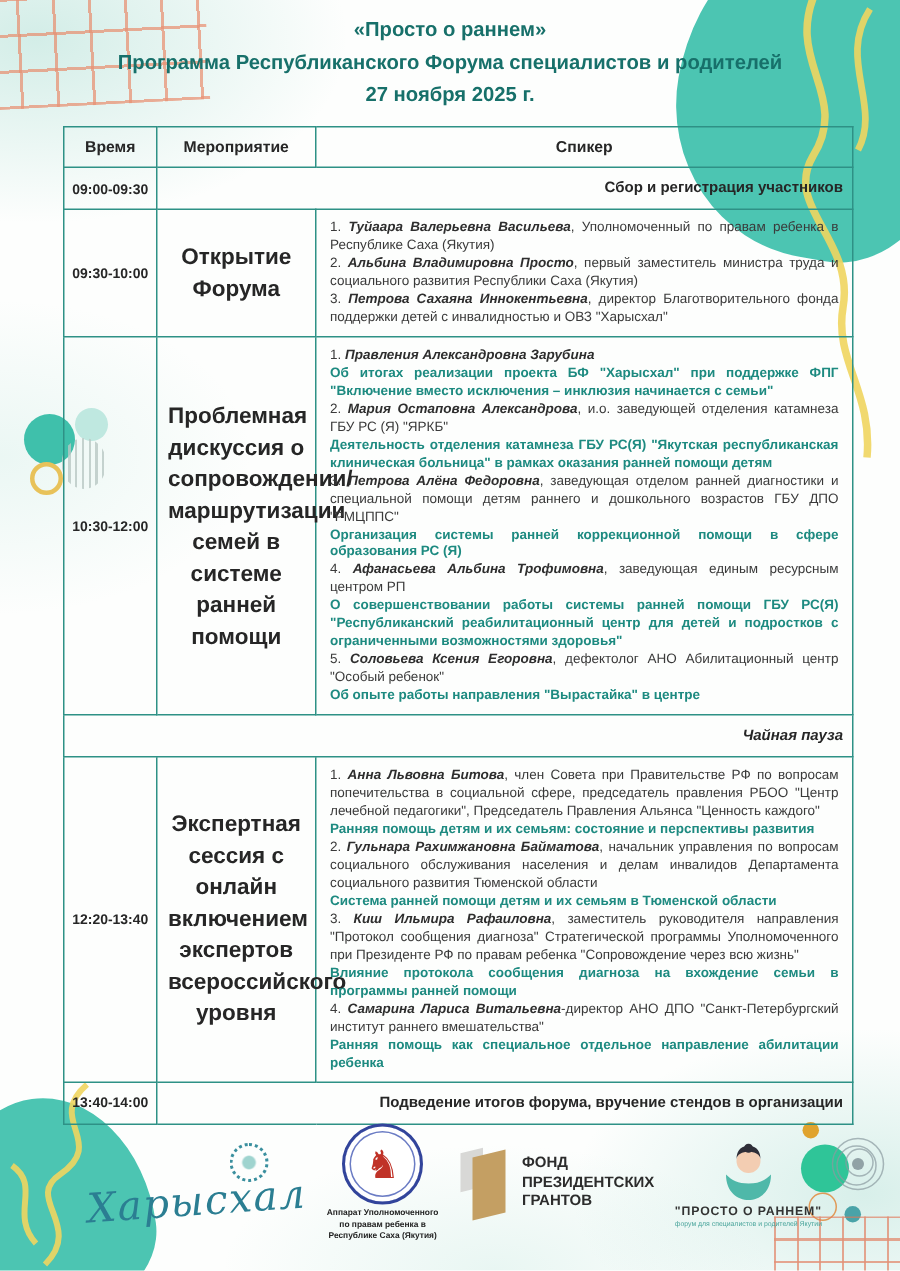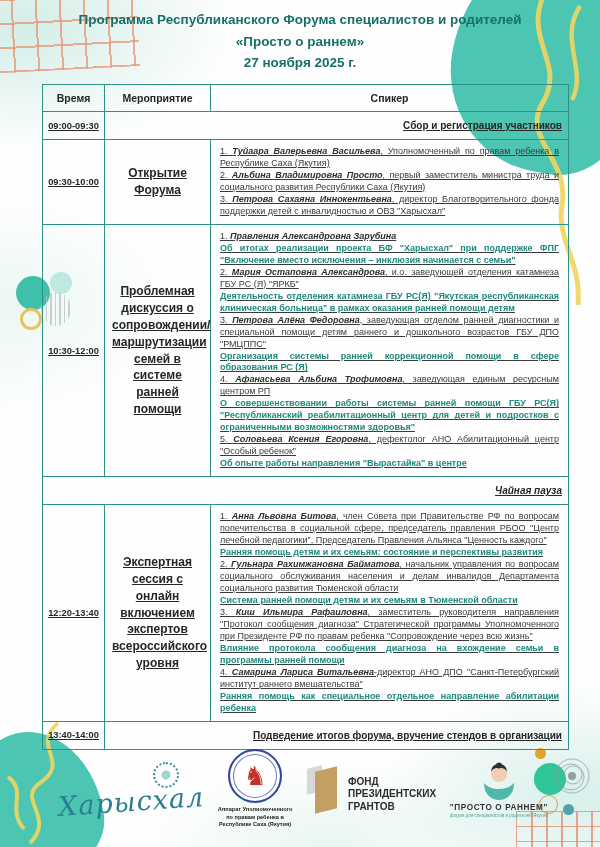--- a/index.html
+++ b/index.html
@@ -46,43 +46,43 @@
 
   
   .title{position:absolute;top:9px;left:0;width:100%;z-index:2;text-align:center;
     color:#17706a;font-weight:bold;font-size:13.5px;line-height:1.6;}
 
   
   .tbl-wrap{position:absolute;left:42px;top:84px;width:543px;z-index:2;}
   table{border-collapse:collapse;table-layout:fixed;width:527px;background:transparent;}
   th,td{border:1.6px solid #2e9186;}
   th{font-size:10.5px;font-weight:bold;color:#262626;padding:7px 2px;background:transparent;}
-  td{background:transparent;text-decoration:underline;}
+  td{background:transparent;}
   .time{width:62px;text-align:center;vertical-align:middle;font-weight:bold;font-size:9.3px;color:#262626;padding:4px 2px;}
-  .event{width:106px;text-align:center;vertical-align:middle;font-weight:bold;font-size:12px;color:#262626;padding:6px 7px;line-height:1.4;}
+  .event{width:106px;text-align:center;vertical-align:middle;font-weight:bold;font-size:15px;color:#262626;padding:6px 7px;line-height:1.4;}
   .merged{text-align:right;vertical-align:middle;font-weight:bold;font-size:10px;color:#262626;padding:8px 6px;}
   .tea{font-style:italic;}
   .speakers{vertical-align:top;font-size:9px;line-height:1.33;text-align:justify;padding:6px 9px;color:#3a3a3a;}
   .sp-line{margin:0;}
   .sp-name{font-weight:bold;font-style:italic;color:#2e2e2e;}
   .sp-topic{font-weight:bold;color:#1d8a80;}
 
   
   .footer{position:absolute;left:0;bottom:18px;width:600px;z-index:2;display:flex;
     align-items:center;justify-content:space-between;padding:0 52px 0 58px;box-sizing:border-box;}
   .logo{display:flex;flex-direction:column;align-items:center;}
   .khar-ornament{width:22px;height:22px;border-radius:50%;border:2px dotted #3a8f9e;margin-left:70px;
     background:radial-gradient(circle at 50% 50%, #9fd4cf 0 4px, transparent 5px);}
   .khar-script{font-family:"DejaVu Serif","Liberation Serif",serif;font-style:italic;
     font-size:27px;color:#2b7e92;transform:rotate(-4deg);margin-top:-2px;letter-spacing:1px;}
   .omb-circle{width:50px;height:50px;border-radius:50%;border:2.5px solid #32449b;background:#fff;
     display:flex;align-items:center;justify-content:center;box-shadow:inset 0 0 0 3px #fff, inset 0 0 0 4px #6b7cc4;}
   .omb-horse{color:#c03227;font-size:26px;line-height:1;}
   .omb-text{margin-top:3px;font-size:5.6px;font-weight:bold;text-align:center;line-height:1.35;color:#222;}
-  .fpg{flex-direction:row;gap:8px;align-items:flex-end;}
+  .fpg{flex-direction:row;gap:8px;align-items:center;}
   .fpg-mark{position:relative;width:34px;height:48px;}
   .fpg-gray{position:absolute;left:1px;top:2px;width:15px;height:26px;background:#d8d8d6;transform:skewY(-14deg);}
   .fpg-gold{position:absolute;left:9px;top:4px;width:22px;height:42px;background:#c49f63;transform:skewY(-14deg);}
   .fpg-text{font-size:10px;font-weight:bold;color:#2c2c2c;line-height:1.25;}
   .forum-title{font-size:8.2px;font-weight:bold;letter-spacing:.6px;color:#333;margin-top:2px;white-space:nowrap;}
   .forum-sub{font-size:4.6px;color:#49a49b;margin-top:1px;white-space:nowrap;}
 </style>
 </head>
 <body>
 
@@ -110,22 +110,22 @@
     <circle cx="20" cy="20" r="17" fill="none" stroke="#8a9aa0" stroke-width="1" opacity=".7"></circle>
     <circle cx="19" cy="21" r="13" fill="none" stroke="#8a9aa0" stroke-width="1" opacity=".7"></circle>
     <circle cx="21" cy="19" r="9" fill="none" stroke="#8a9aa0" stroke-width="1" opacity=".7"></circle>
     <circle cx="20" cy="20" r="4" fill="#7d8d93" opacity=".8"></circle>
   </svg>
   <div class="deco circ c-ring-o"></div>
   <div class="deco circ c-teal-2"></div>
   <div class="deco grid-br"></div>
 
   <div class="title">
+    <div>«Просто о раннем»</div>
     <div>Программа Республиканского Форума специалистов и родителей</div>
-    <div>«Просто о раннем»</div>
     <div>27 ноября 2025 г.</div>
   </div>
 
   <div class="tbl-wrap">
     <table>
       <colgroup>
           <col style="width:62px">
           <col style="width:106px">
           <col>
         </colgroup>

